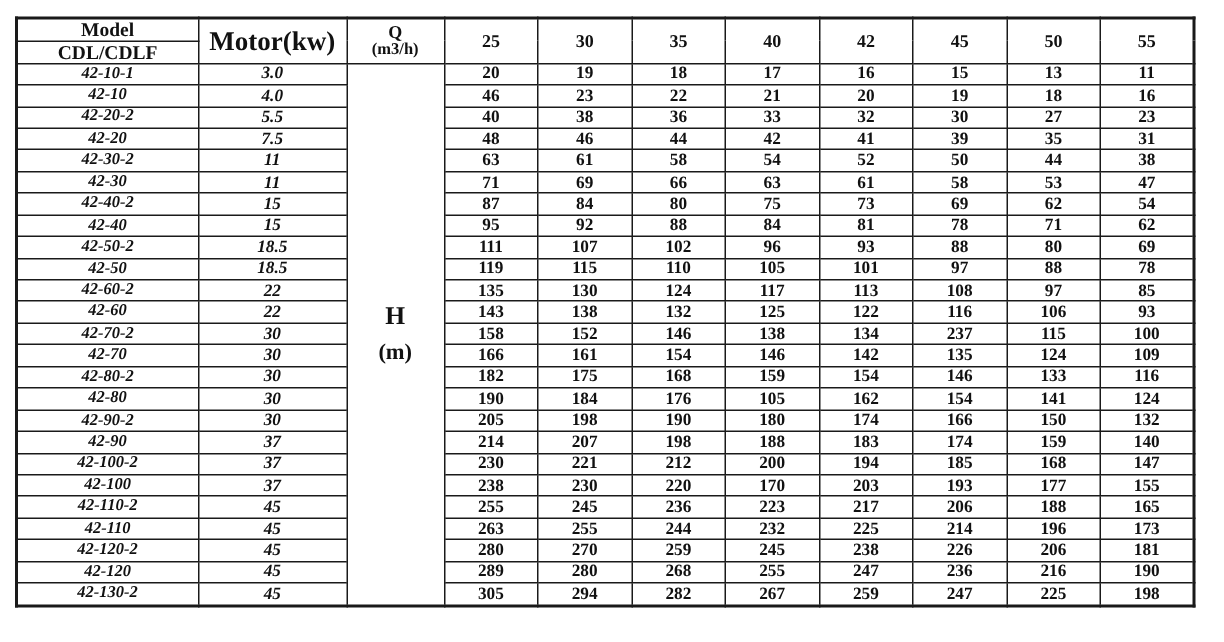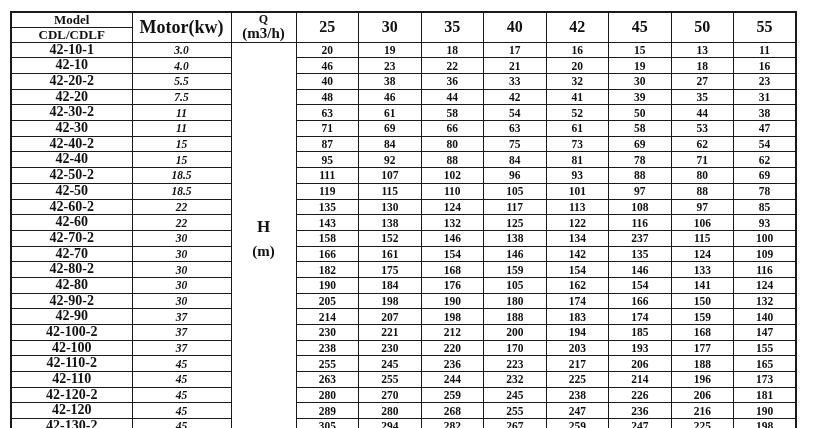--- a/index.html
+++ b/index.html
@@ -36,23 +36,23 @@
     overflow: hidden;
     white-space: nowrap;
   }
   thead tr.hr1 { height: 15px; }
   thead tr.hr2 { height: 15px; }
   .model-th      { font-size: 13px; }
   .model-sub-th  { font-size: 13px; }
   .motor-th      { font-size: 18px; }
   .q-th          { font-size: 11px; }
   .q-line1       { font-size: 12px; line-height: 1; }
-  .q-line2       { font-size: 15px; line-height: 1.1; }
-  .flow-th       { font-size: 16px; }
-  .model-cell    { font-size: 14px; }
+  .q-line2       { font-size: 11px; line-height: 1.1; }
+  .flow-th       { font-size: 12px; }
+  .model-cell    { font-size: 11px; font-style: italic; }
   .motor-cell    { font-size: 11.5px; font-style: italic; }
   .value-cell    { font-size: 11.5px; }
   .merged-unit-cell { vertical-align: middle; }
   .unit-line1 { font-size: 17px; line-height: 1; margin-bottom: 9px; }
   .unit-line2 { font-size: 15px; line-height: 1; }
 </style>
 </head>
 <body>
 
 <div class="sheet">

